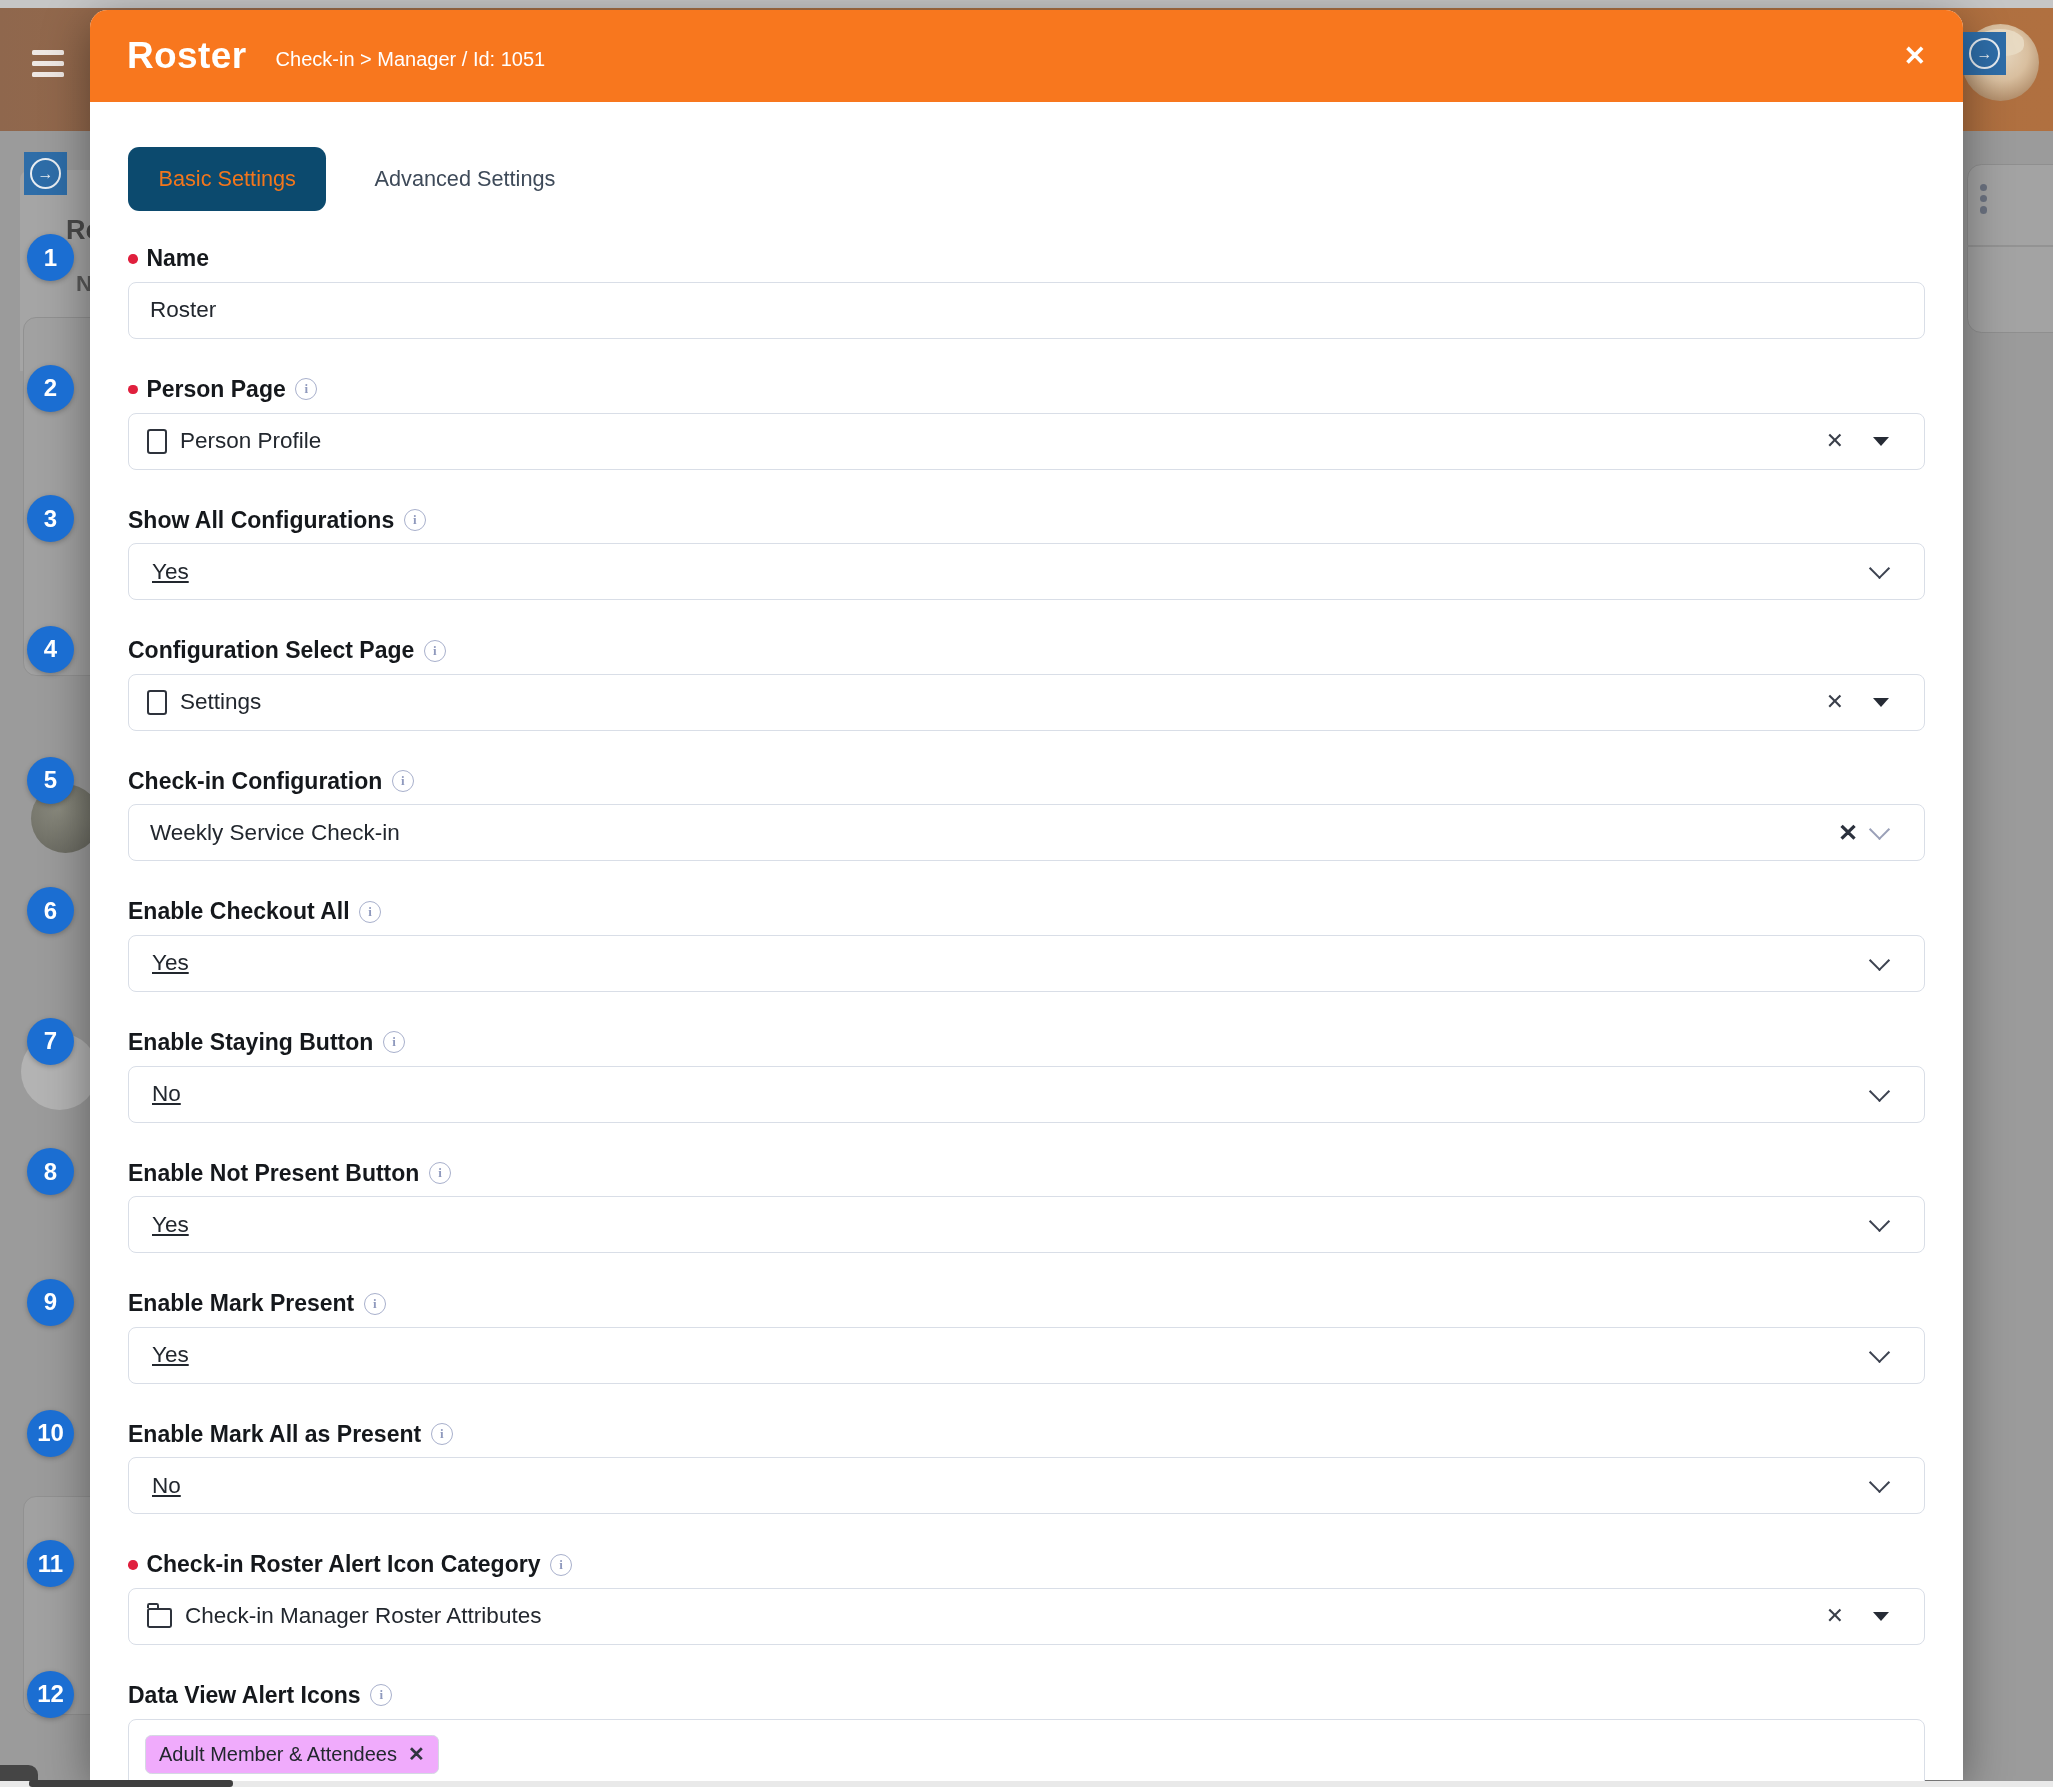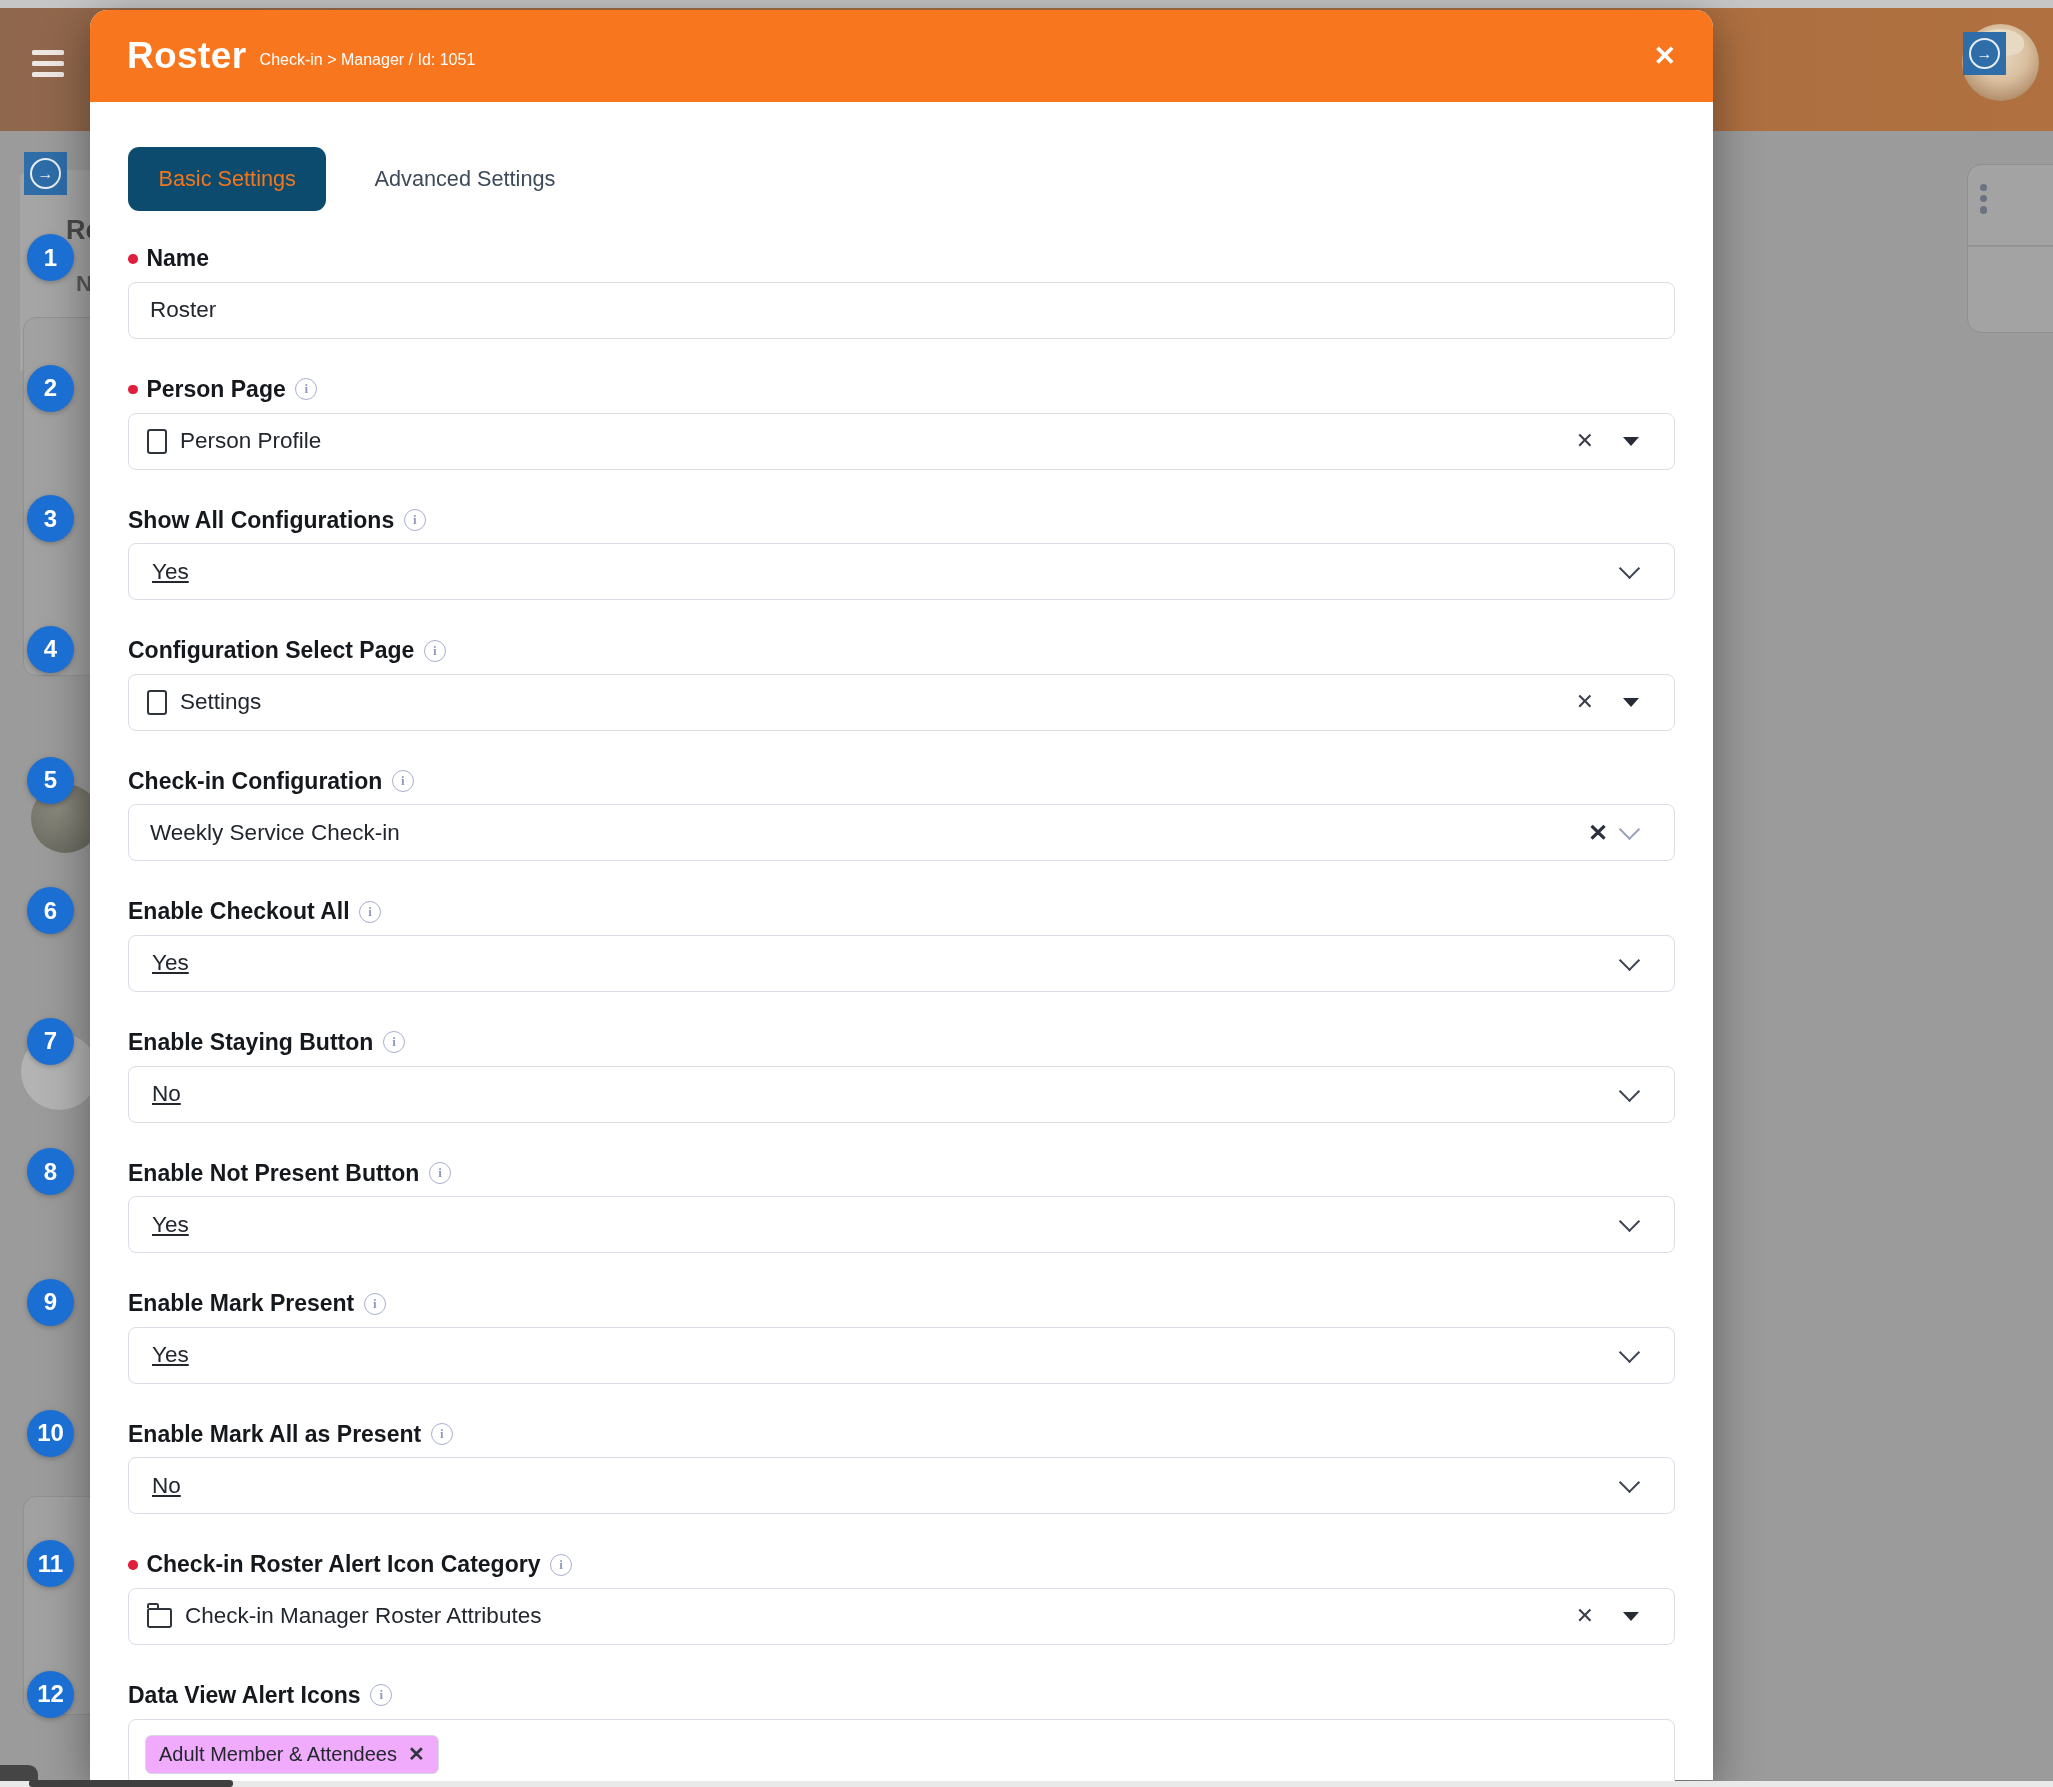--- a/index.html
+++ b/index.html
@@ -34,26 +34,26 @@
   .bg-card-outline2{left:22.5px;top:1496px;width:68px;height:217px;background:#a1a1a1;border:1.6px solid #919191;border-radius:13px 0 0 13px;}
   .bg-dark-corner{left:0;top:1765px;width:38px;height:22.5px;background:#454545;border-radius:0 9.6px 0 0;}
   .bg-card-right{left:1967px;top:164px;width:96px;height:167px;background:#a3a3a3;border:1.6px solid #8f8f8f;border-radius:14.4px 0 0 14.4px;}
   .bg-divider-right{left:1967px;top:245px;width:87px;height:1.6px;background:#939393;}
   .kebab{position:absolute;left:1980px;top:184px;z-index:3;}
   .kebab i{display:block;width:7.2px;height:7.2px;border-radius:50%;background:#6b7280;margin-bottom:4px;}
   
   .hscroll-track{position:absolute;left:0;top:1781px;width:2053px;height:5.6px;background:#e9e9e9;z-index:30;}
   .hscroll-thumb{position:absolute;left:29px;top:1780px;width:204px;height:7.2px;background:#3f3f3f;border-radius:3.2px;z-index:31;}
   
-  .modal{position:absolute;left:90px;top:10.4px;width:1623px;height:1770px;background:#ffffff;
+  .modal{position:absolute;left:90px;top:10.4px;width:1873px;height:1770px;background:#ffffff;
     border-radius:17.6px 17.6px 0 0;z-index:10;box-shadow:0 11.2px 48px rgba(0,0,0,.40);}
   .modal-header{height:92px;background:#f8771e;border-radius:17.6px 17.6px 0 0;
     display:flex;align-items:center;padding:0 37px;color:#fff;}
   .modal-title{font-size:37px;font-weight:700;letter-spacing:0.4px;}
-  .modal-breadcrumb{font-size:16px;margin-left:13px;margin-top:6.4px;color:#ffffff;}
+  .modal-breadcrumb{font-size:20px;margin-left:29px;margin-top:6.4px;color:#ffffff;}
   .modal-close{margin-left:auto;font-size:27px;font-weight:700;color:#ffffff;cursor:pointer;line-height:1;}
   .modal-body{padding:45px 38px 0 38px;}
   
   .tabs{display:flex;align-items:center;margin-bottom:34px;}
   .tab{height:64px;display:flex;align-items:center;padding:0 30.5px;font-size:21.7px;border-radius:11.2px;cursor:pointer;}
   .tab.active{background:#0c4a6e;color:#f2761c;}
   .tab.inactive{color:#3e4a59;margin-left:17.6px;}
   
   .field{position:relative;margin-bottom:37px;}
   .marker{position:absolute;left:-101px;top:-11.2px;width:47px;height:47px;border-radius:50%;

